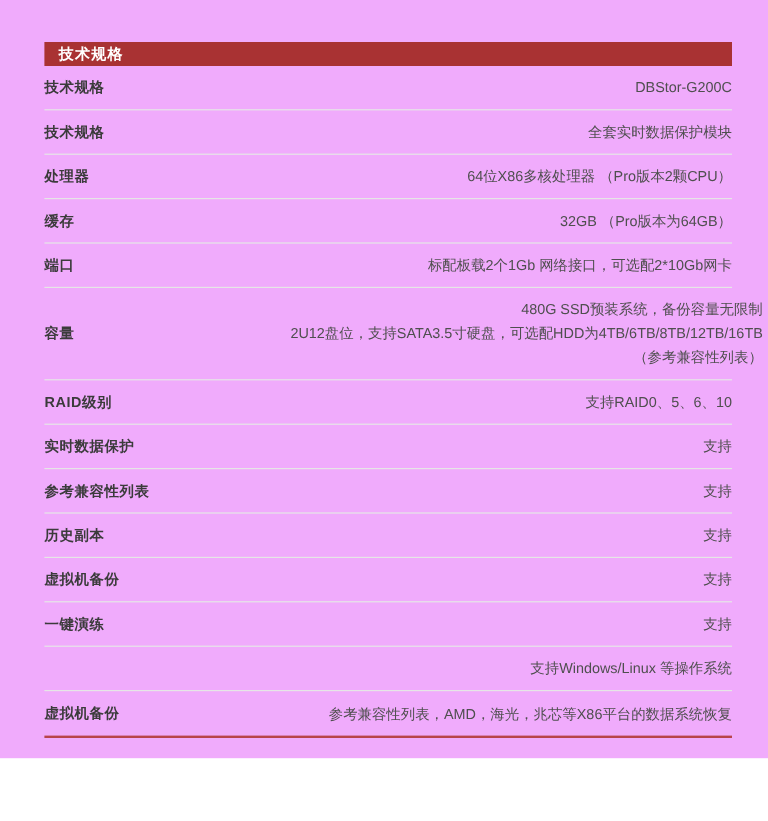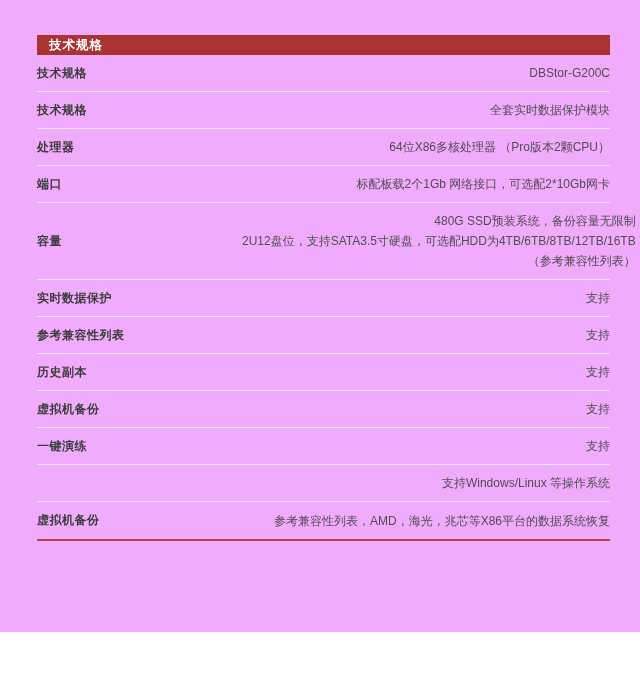--- a/index.html
+++ b/index.html
@@ -98,38 +98,50 @@
           </div>
   </div>
 
   <div class="spec-row">
     <div class="spec-label">处理器</div>
     <div class="spec-values">
             <div>64位X86多核处理器 （Pro版本2颗CPU）</div>
           </div>
   </div>
 
+  <div class="spec-row">
+    <div class="spec-label">缓存</div>
+    <div class="spec-values">
+            <div>32GB （Pro版本为64GB）</div>
+          </div>
+  </div>
 
   <div class="spec-row">
     <div class="spec-label">端口</div>
     <div class="spec-values">
             <div>标配板载2个1Gb 网络接口，可选配2*10Gb网卡</div>
           </div>
   </div>
 
 
   <div class="spec-row">
     <div class="spec-label">容量</div>
     <div class="spec-values">
             <div>480G SSD预装系统，备份容量无限制</div>
             <div>2U12盘位，支持SATA3.5寸硬盘，可选配HDD为4TB/6TB/8TB/12TB/16TB</div>
             <div>（参考兼容性列表）</div>
           </div>
   </div>
 
+  <div class="spec-row">
+    <div class="spec-label">RAID级别</div>
+    <div class="spec-values">
+            <div>支持RAID0、5、6、10</div>
+          </div>
+  </div>
 
   <div class="spec-row">
     <div class="spec-label">实时数据保护</div>
     <div class="spec-values">
             <div>支持</div>
           </div>
   </div>
 
   <div class="spec-row">
     <div class="spec-label">参考兼容性列表</div>

